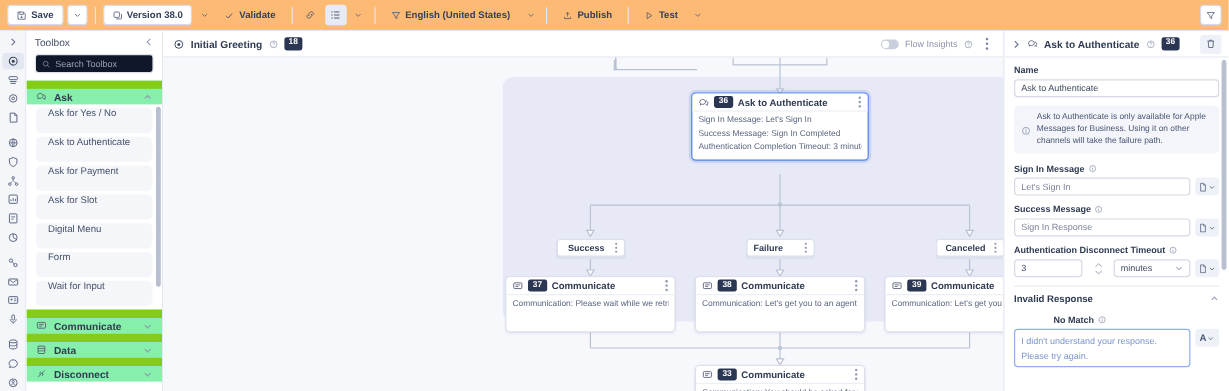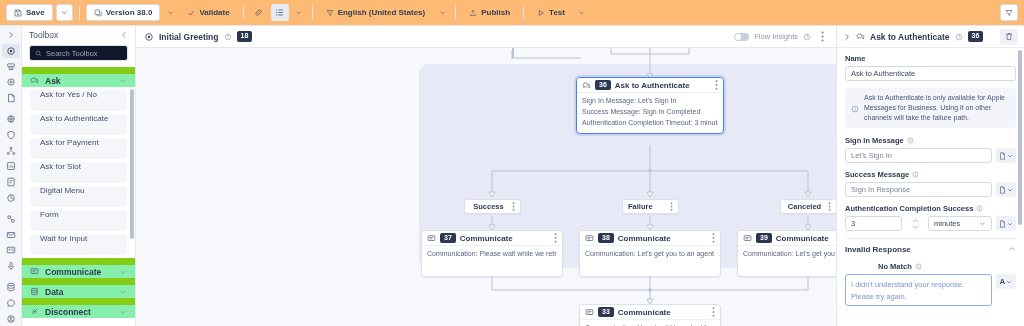--- a/index.html
+++ b/index.html
@@ -956,21 +956,21 @@
             </span>
             <span class="icon">
               <svg width="6" height="6" viewBox="0 0 12 12">
                   <path d="M2.5 4.5L6 8l3.5-3.5" fill="none" stroke="#4a5572" stroke-width="1.3"></path>
                 </svg>
             </span>
           </div>
         </div>
 
         <div class="fld-label">
-          <span>Authentication Completion Success</span>
+          <span>Authentication Disconnect Timeout</span>
           <span class="icon">
             <svg width="7" height="7" viewBox="0 0 16 16">
                 <circle cx="8" cy="8" r="5.8" fill="none" stroke="#7c88a3" stroke-width="1.2"></circle>
                 <path d="M8 7.2v4" stroke="#7c88a3" stroke-width="1.3"></path>
                 <circle cx="8" cy="5" r=".85" fill="#7c88a3"></circle>
               </svg>
           </span>
         </div>
         <div class="row">
           <div class="input filled" style="width:57px;">

